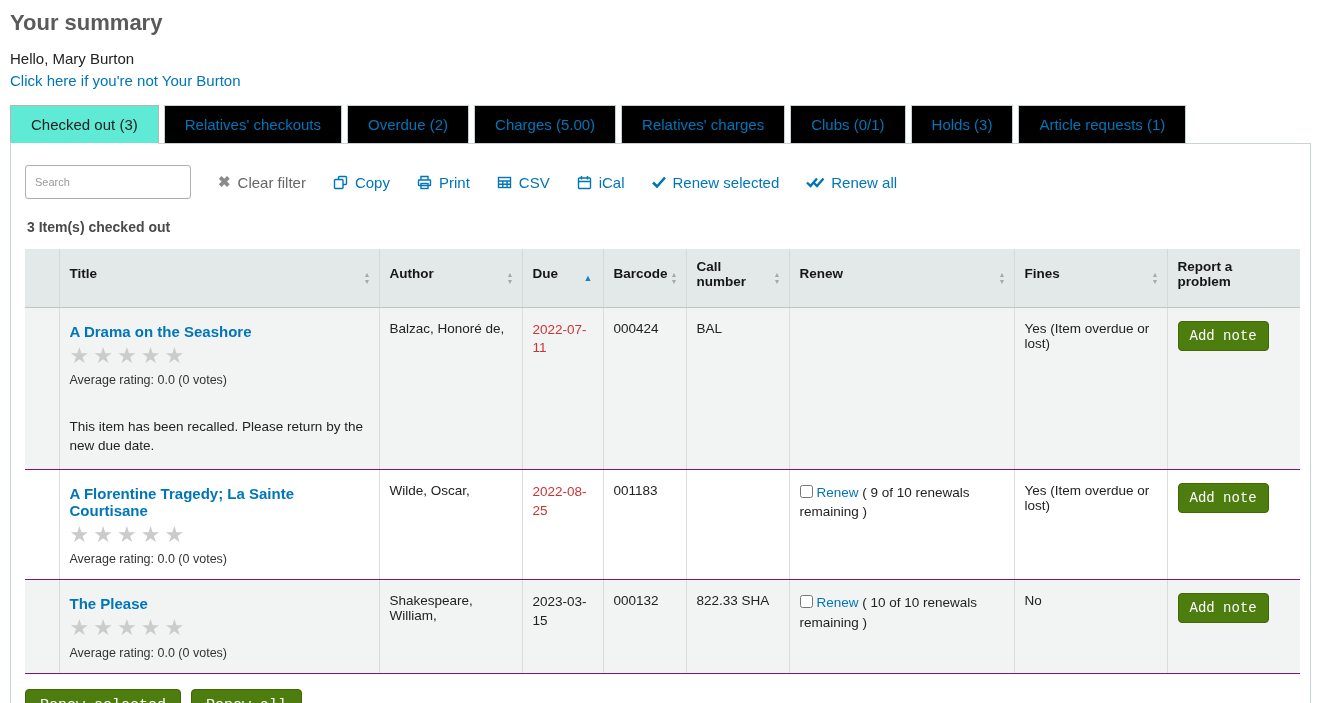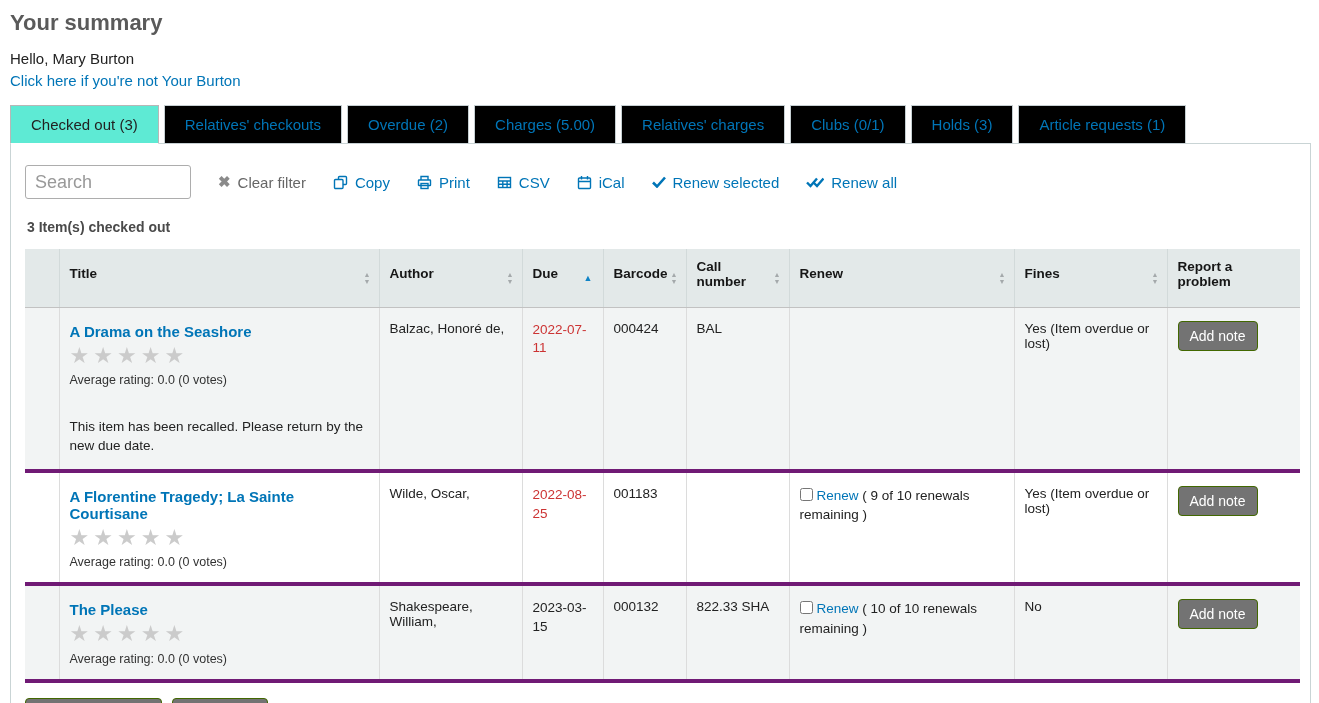--- a/index.html
+++ b/index.html
@@ -24,21 +24,21 @@
     background: #5eead4; color: #222; border-color: #b7b7b7; border-bottom-color: #fff;
   }
 
   
   .panel { border: 1px solid #c9d4d5; padding: 15px 14px 16px 14px; background: #fff; position: relative; z-index: 1; }
 
   
   .toolbar { display: flex; align-items: center; gap: 27px; margin: 6px 0 20px 0; }
   .search-input {
     width: 166px; height: 28px; border: 1px solid #adadad; border-radius: 3px;
-    padding: 16px 9px; font-size: 18px; font-family: "Liberation Sans", sans-serif; color: #222; outline: none;
+    padding: 16px 9px; font-size: 11px; font-family: "Liberation Sans", sans-serif; color: #222; outline: none;
   }
   .search-input::placeholder { color: #999; }
   .tool { display: inline-flex; align-items: center; gap: 7px; font-size: 15px; color: #0075b7; text-decoration: none; cursor: pointer; white-space: nowrap; }
   .tool.muted { color: #666; }
   .tool .xglyph { color: #8a8a8a; font-size: 15px; font-weight: bold; }
   .tool svg { display: block; }
 
   .items-heading { font-size: 14px; font-weight: bold; color: #4a4a4a; margin: 0 0 14px 2px; }
 
   
@@ -48,40 +48,40 @@
     padding: 0 24px 8px 10px; height: 58px; vertical-align: middle; position: relative;
     border-bottom: 1px solid #c2c2c2; border-left: 1px solid #d2dada; cursor: pointer;
   }
   thead th:first-child { border-left: none; cursor: default; }
   .sort { position: absolute; right: 8px; top: 50%; transform: translateY(-50%);
           display: flex; flex-direction: column; align-items: center; color: #a4a9ab; font-size: 7px; line-height: 1.05; }
   .sort-asc-single { position: absolute; right: 10px; top: 50%; transform: translateY(-50%); color: #0f83c6; font-size: 9px; }
 
   tbody td {
     padding: 13px 10px; vertical-align: top; font-size: 13.5px; color: #222;
-    border-bottom: 4px solid #701a75; border-left: 1px solid #dcdcdc;
+    border-bottom: 1px solid #701a75; border-left: 1px solid #dcdcdc;
   }
   tbody td:first-child { border-left: none; }
   tr.stripe td { background: #f2f4f4; }
 
   .title-link { color: #0075b7; font-weight: bold; font-size: 15px; text-decoration: none; cursor: pointer; display: inline-block; margin-top: 2px; }
   .stars { color: #cbcbcb; font-size: 22px; letter-spacing: 4px; line-height: 1.15; margin-top: 3px; cursor: pointer; }
   .rating-text { font-size: 12.5px; color: #333; margin-top: 5px; }
   .recall-note { color: #222; margin-top: 30px; line-height: 1.45; }
 
   .due-date { line-height: 1.4; }
   .due-date.overdue { color: #cc3333; }
 
   .renew-wrap { line-height: 1.45; }
   .renew-wrap input { vertical-align: -1px; margin: 0 4px 0 0; cursor: pointer; }
   .renew-link { color: #0075b7; text-decoration: none; cursor: pointer; }
 
   .btn-green {
-    background: #737373; color: #fff; border: 1px solid #426800; border-radius: 4px;
-    font-family: Liberation Sans, sans-serif; font-size: 14px; padding: 6px 11px; cursor: pointer;
+    background: #4d7c0f; color: #fff; border: 1px solid #426800; border-radius: 4px;
+    font-family: Liberation Mono, monospace; font-size: 14px; padding: 6px 11px; cursor: pointer;
   }
   .bottom-buttons { display: flex; gap: 10px; margin-top: 15px; }
   .bottom-buttons .btn-green { font-size: 15px; padding: 7px 14px; }
 </style>
 </head>
 <body>
 
 <div class="page">
 
   <h1 class="page-title">Your summary</h1>

